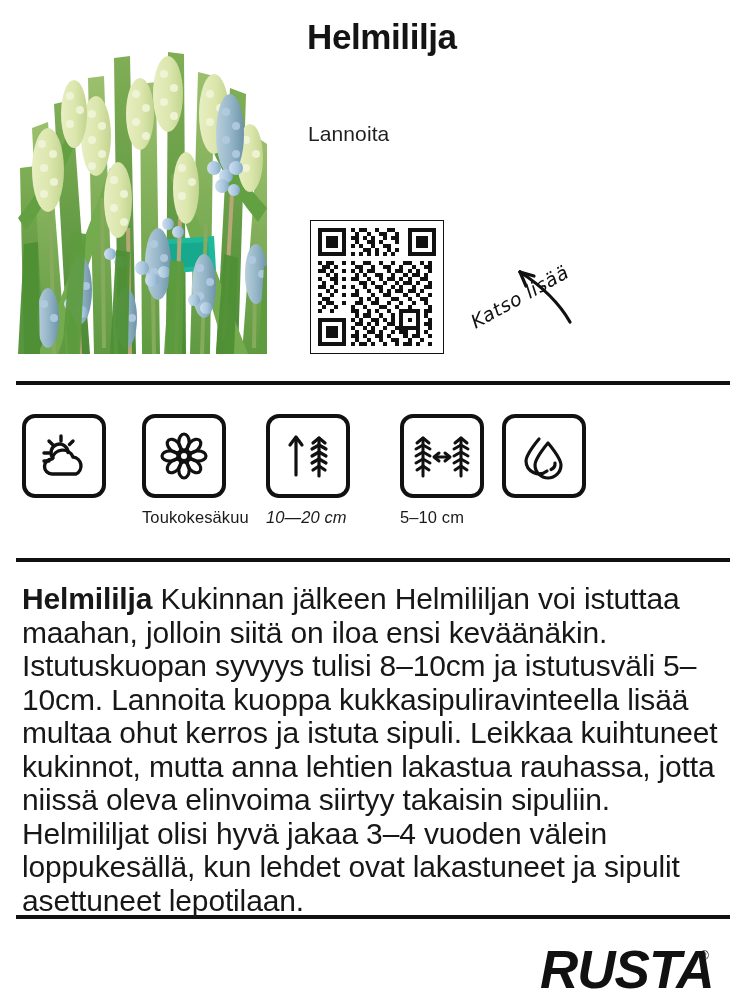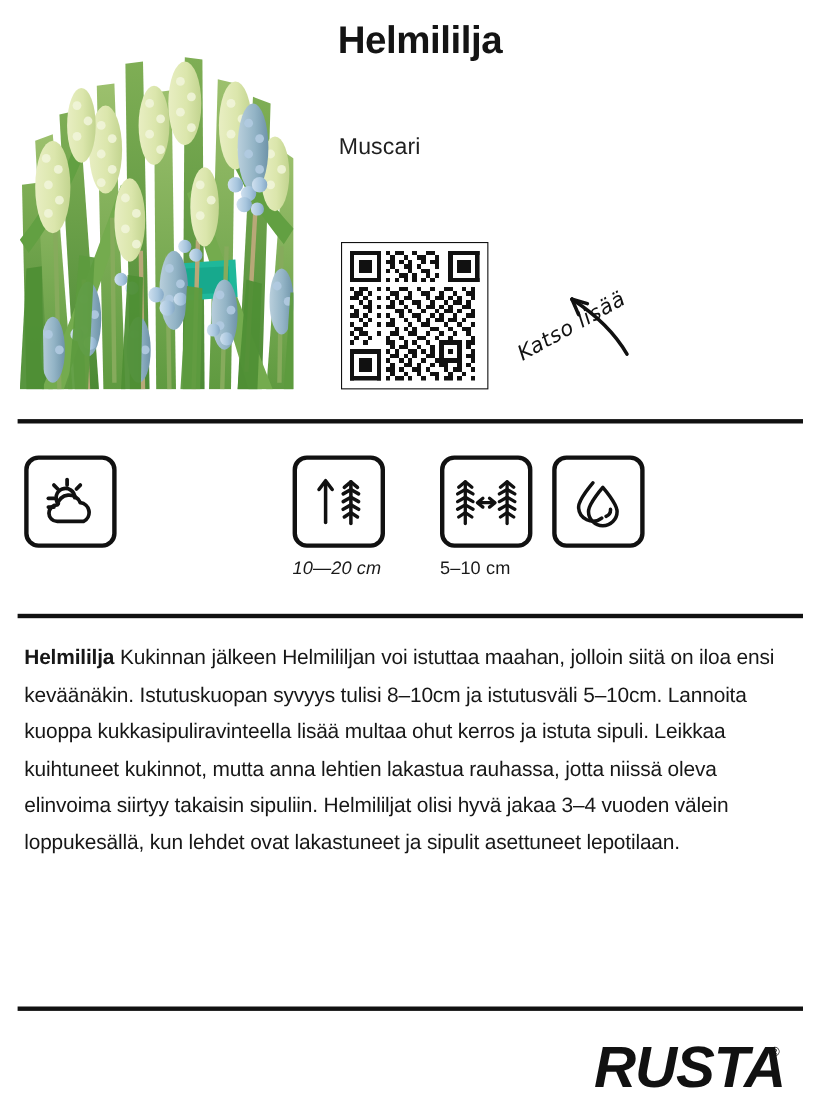--- a/index.html
+++ b/index.html
@@ -132,21 +132,21 @@
     letter-spacing: 0.1px;
     white-space: pre-line;
   }
 
   
   .body-text {
     position: absolute;
     left: 22px;
     top: 582px;
     width: 700px;
-    font-size: 19px;
+    font-size: 30px;
     line-height: 33.5px;
     color: #171717;
     letter-spacing: -0.15px;
   }
   .body-text b { font-weight: bold; }
 
   
   .logo {
     position: absolute;
     left: 540px;
@@ -329,21 +329,21 @@
       <path d="M44 336 L54 214 L68 216 L62 336 Z" fill="#5d9b3e" opacity="0.95"></path>
       <path d="M92 336 L98 232 L112 234 L110 336 Z" fill="#4f8f35" opacity="0.95"></path>
       <path d="M146 336 L152 242 L166 244 L164 336 Z" fill="#5d9b3e" opacity="0.95"></path>
       <path d="M198 336 L206 236 L220 240 L216 336 Z" fill="#4f8f35" opacity="0.95"></path>
       <path d="M240 336 L246 248 L249 248 L249 336 Z" fill="#5d9b3e" opacity="0.95"></path>
     </g>
   </svg>
 </div>
 
 <div class="title">Helmililja</div>
-<div class="subtitle">Muscari</div>
+<div class="subtitle">Lannoita</div>
 
 <div class="qr-box">
   <svg viewBox="0 0 29 29" shape-rendering="crispEdges">
     <rect width="29" height="29" fill="#fff"></rect>
     <g fill="#111">
 
       <rect x="0" y="0" width="7" height="1"></rect>
         <rect x="0" y="6" width="7" height="1"></rect>
       <rect x="0" y="0" width="1" height="7"></rect>
         <rect x="6" y="0" width="1" height="7"></rect>
@@ -594,20 +594,38 @@
         <line x1="8" y1="25" x2="13" y2="25"></line>
         <line x1="37" y1="13" x2="33.5" y2="16.5"></line>
         <line x1="8" y1="33" x2="13" y2="33"></line>
         <path d="M17 30 A8.5 8.5 0 1 1 32 24.5"></path>
         <path d="M16 46 A7.5 7.5 0 0 1 16 31 A11 11 0 0 1 37 29 A9 9 0 0 1 40 46 Z"></path>
       </svg>
     </div>
     <div class="icon-label"></div>
   </div>
 
+  <div class="icon-cell" style="left:120px;">
+    <div class="icon-box">
+      <svg width="52" height="52" viewBox="0 0 52 52" fill="none" stroke="#111" stroke-width="3.2">
+        <g>
+          <ellipse cx="26" cy="12" rx="5.2" ry="8"></ellipse>
+          <ellipse cx="26" cy="40" rx="5.2" ry="8"></ellipse>
+          <ellipse cx="12" cy="26" rx="8" ry="5.2"></ellipse>
+          <ellipse cx="40" cy="26" rx="8" ry="5.2"></ellipse>
+          <ellipse cx="16" cy="16" rx="5.2" ry="8" transform="rotate(-45 16 16)"></ellipse>
+          <ellipse cx="36" cy="16" rx="5.2" ry="8" transform="rotate(45 36 16)"></ellipse>
+          <ellipse cx="16" cy="36" rx="5.2" ry="8" transform="rotate(45 16 36)"></ellipse>
+          <ellipse cx="36" cy="36" rx="5.2" ry="8" transform="rotate(-45 36 36)"></ellipse>
+          <circle cx="26" cy="26" r="4.6"></circle>
+        </g>
+      </svg>
+    </div>
+    <div class="icon-label">Toukokesäkuu</div>
+  </div>
 
   <div class="icon-cell" style="left:244px;font-style:italic;">
     <div class="icon-box">
       <svg width="56" height="54" viewBox="0 0 56 54" fill="none" stroke="#111" stroke-width="3.2" stroke-linecap="round" stroke-linejoin="round">
         <line x1="16" y1="46" x2="16" y2="9"></line>
         <path d="M10 16 L16 8 L22 16"></path>
         <line x1="39" y1="47" x2="39" y2="9"></line>
         <path d="M33 14 L39 9 L45 14"></path>
         <path d="M32 20 L39 16 L46 20"></path>
         <path d="M32 27 L39 23 L46 27"></path>

